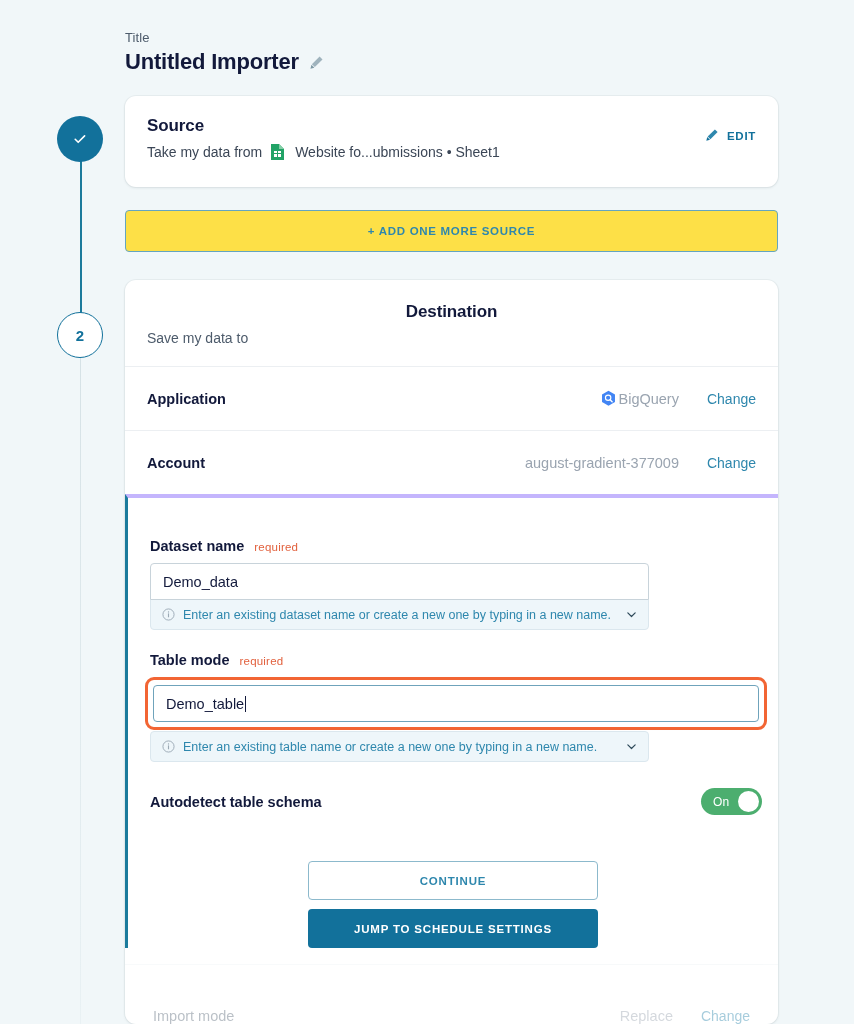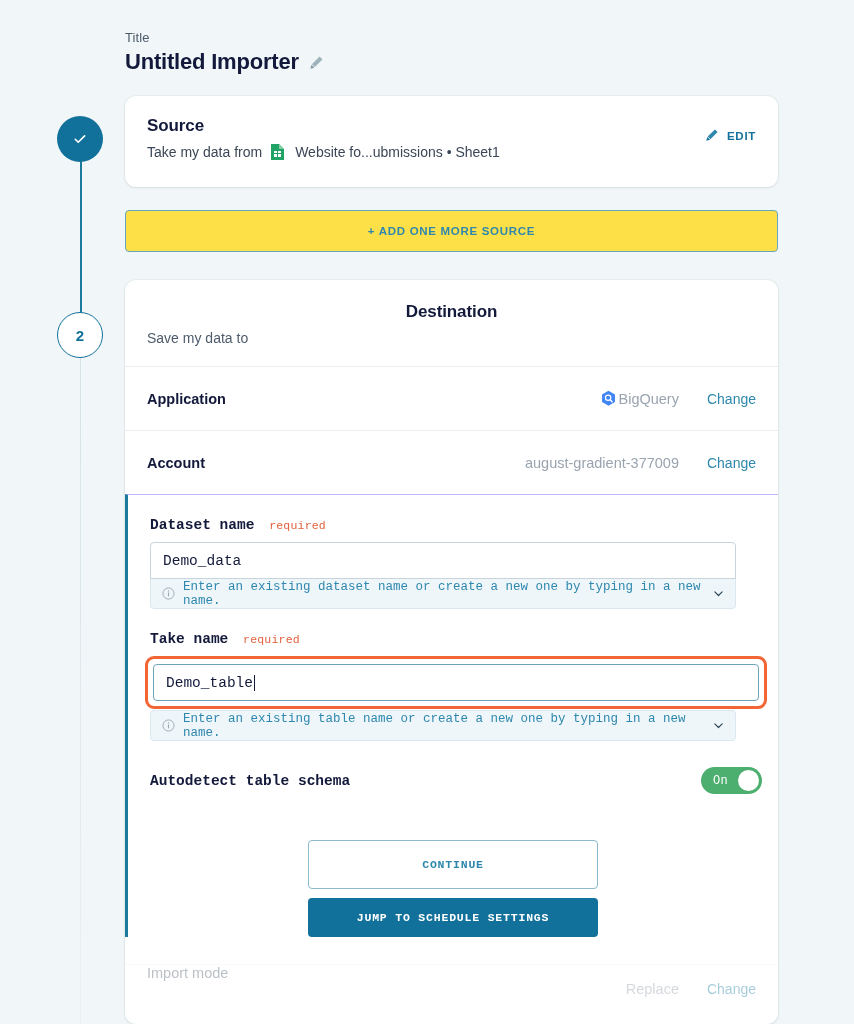--- a/index.html
+++ b/index.html
@@ -78,27 +78,27 @@
   }
   .row-label { font-size: 14.5px; font-weight: bold; color: #12193b; }
   .row-right { margin-left: auto; display: flex; align-items: center; gap: 28px; }
   .row-value { font-size: 14.5px; color: #9aa4b0; }
   .chg { font-size: 14px; color: #2e87ad; cursor: pointer; }
   .bq-ico { width: 17px; height: 18px; display: inline-block; margin-right: -7px; }
   .app-val { display: flex; align-items: center; gap: 9px; }
 
   
   .form-area {
-    position: relative; border-top: 1px solid #c4b5fd;
-    padding: 22px 22px 0 22px; border-left: 3px solid #1c7b9c; font-family: Liberation Mono, monospace;
+    position: relative; border-top: 4px solid #c4b5fd;
+    padding: 40px 22px 0 22px; border-left: 3px solid #1c7b9c;
   }
   .field-label { font-size: 14.5px; font-weight: bold; color: #12193b; margin-bottom: 9px; }
   .req { font-size: 11.5px; font-weight: normal; color: #e2613e; margin-left: 6px; letter-spacing: .2px; }
 
-  .combo { width: 586px; }
+  .combo { width: 499px; }
   .combo-input {
     width: 100%; height: 37px; border: 1px solid #c8d3da; border-radius: 4px 4px 0 0;
     background: #fff; font-family: inherit; font-size: 14.5px; color: #12193b;
     padding: 0 12px; outline: none;
   }
   .combo-hint {
     width: 100%; height: 31px; margin-top: -1px;
     background: #eef6fa; border: 1px solid #dbe7ee; border-radius: 0 0 4px 4px;
     display: flex; align-items: center; padding: 0 11px;
     font-size: 12.5px; color: #2e87ad; cursor: pointer;
@@ -128,35 +128,35 @@
     margin-left: auto; width: 61px; height: 27px; border-radius: 14px;
     background: #4cae6f; display: flex; align-items: center; justify-content: flex-start;
     padding: 0 4px; cursor: pointer; position: relative;
   }
   .toggle-text { font-size: 12px; color: #fff; margin-left: 8px; letter-spacing: .2px; }
   .knob { position: absolute; right: 3px; top: 3px; width: 21px; height: 21px; border-radius: 50%; background: #fff; }
 
   
   .actions { margin-top: 46px; display: flex; flex-direction: column; align-items: center; gap: 9px; }
   .btn-outline {
-    width: 290px; height: 49px; border: 1px solid #8cb9cc; border-radius: 4px;
+    width: 290px; height: 39px; border: 1px solid #8cb9cc; border-radius: 4px;
     background: #fff; color: #2e87ad; font-size: 11.5px; font-weight: bold;
     letter-spacing: .8px; cursor: pointer; font-family: inherit;
   }
   .btn-solid {
     width: 290px; height: 39px; border: 0; border-radius: 4px;
     background: #12719b; color: #fff; font-size: 11.5px; font-weight: bold;
     letter-spacing: .8px; cursor: pointer; font-family: inherit;
   }
 
   
   .import-row {
     position: absolute; left: 0; right: 0; bottom: 0; height: 60px;
-    border-top: 1px solid #eef2f5; display: flex; align-items: flex-start;
-    padding: 0 22px; opacity: .42; flex-direction: column;
+    border-top: 1px solid #eef2f5; display: flex; align-items: flex-end;
+    padding: 0 28px; opacity: .42;
   }
 </style>
 </head>
 <body>
 
 <div class="title-block">
   <div class="title-label">Title</div>
   <div class="title-row">
     <div class="title-text">Untitled Importer</div>
     <span class="pencil">
@@ -266,21 +266,21 @@
         <span>Enter an existing dataset name or create a new one by typing in a new name.</span>
         <span class="chev">
           <svg width="11" height="11" viewBox="0 0 12 12">
               <path d="M2 4.2l4 4 4-4" stroke="#2e4a5a" stroke-width="1.3" fill="none" stroke-linecap="round" stroke-linejoin="round"></path>
             </svg>
         </span>
       </div>
     </div>
 
     <div class="field-label" style="margin-top:22px">
-      <span>Take name</span>
+      <span>Table mode</span>
       <span class="req">required</span>
     </div>
     <div class="hl-wrap">
       <div class="input-fake">
         <span>Demo_table</span>
           <span class="caret"></span>
       </div>
     </div>
     <div class="combo" style="margin-top:1px">
       <div class="combo-hint" style="border-radius:4px;margin-top:0">

